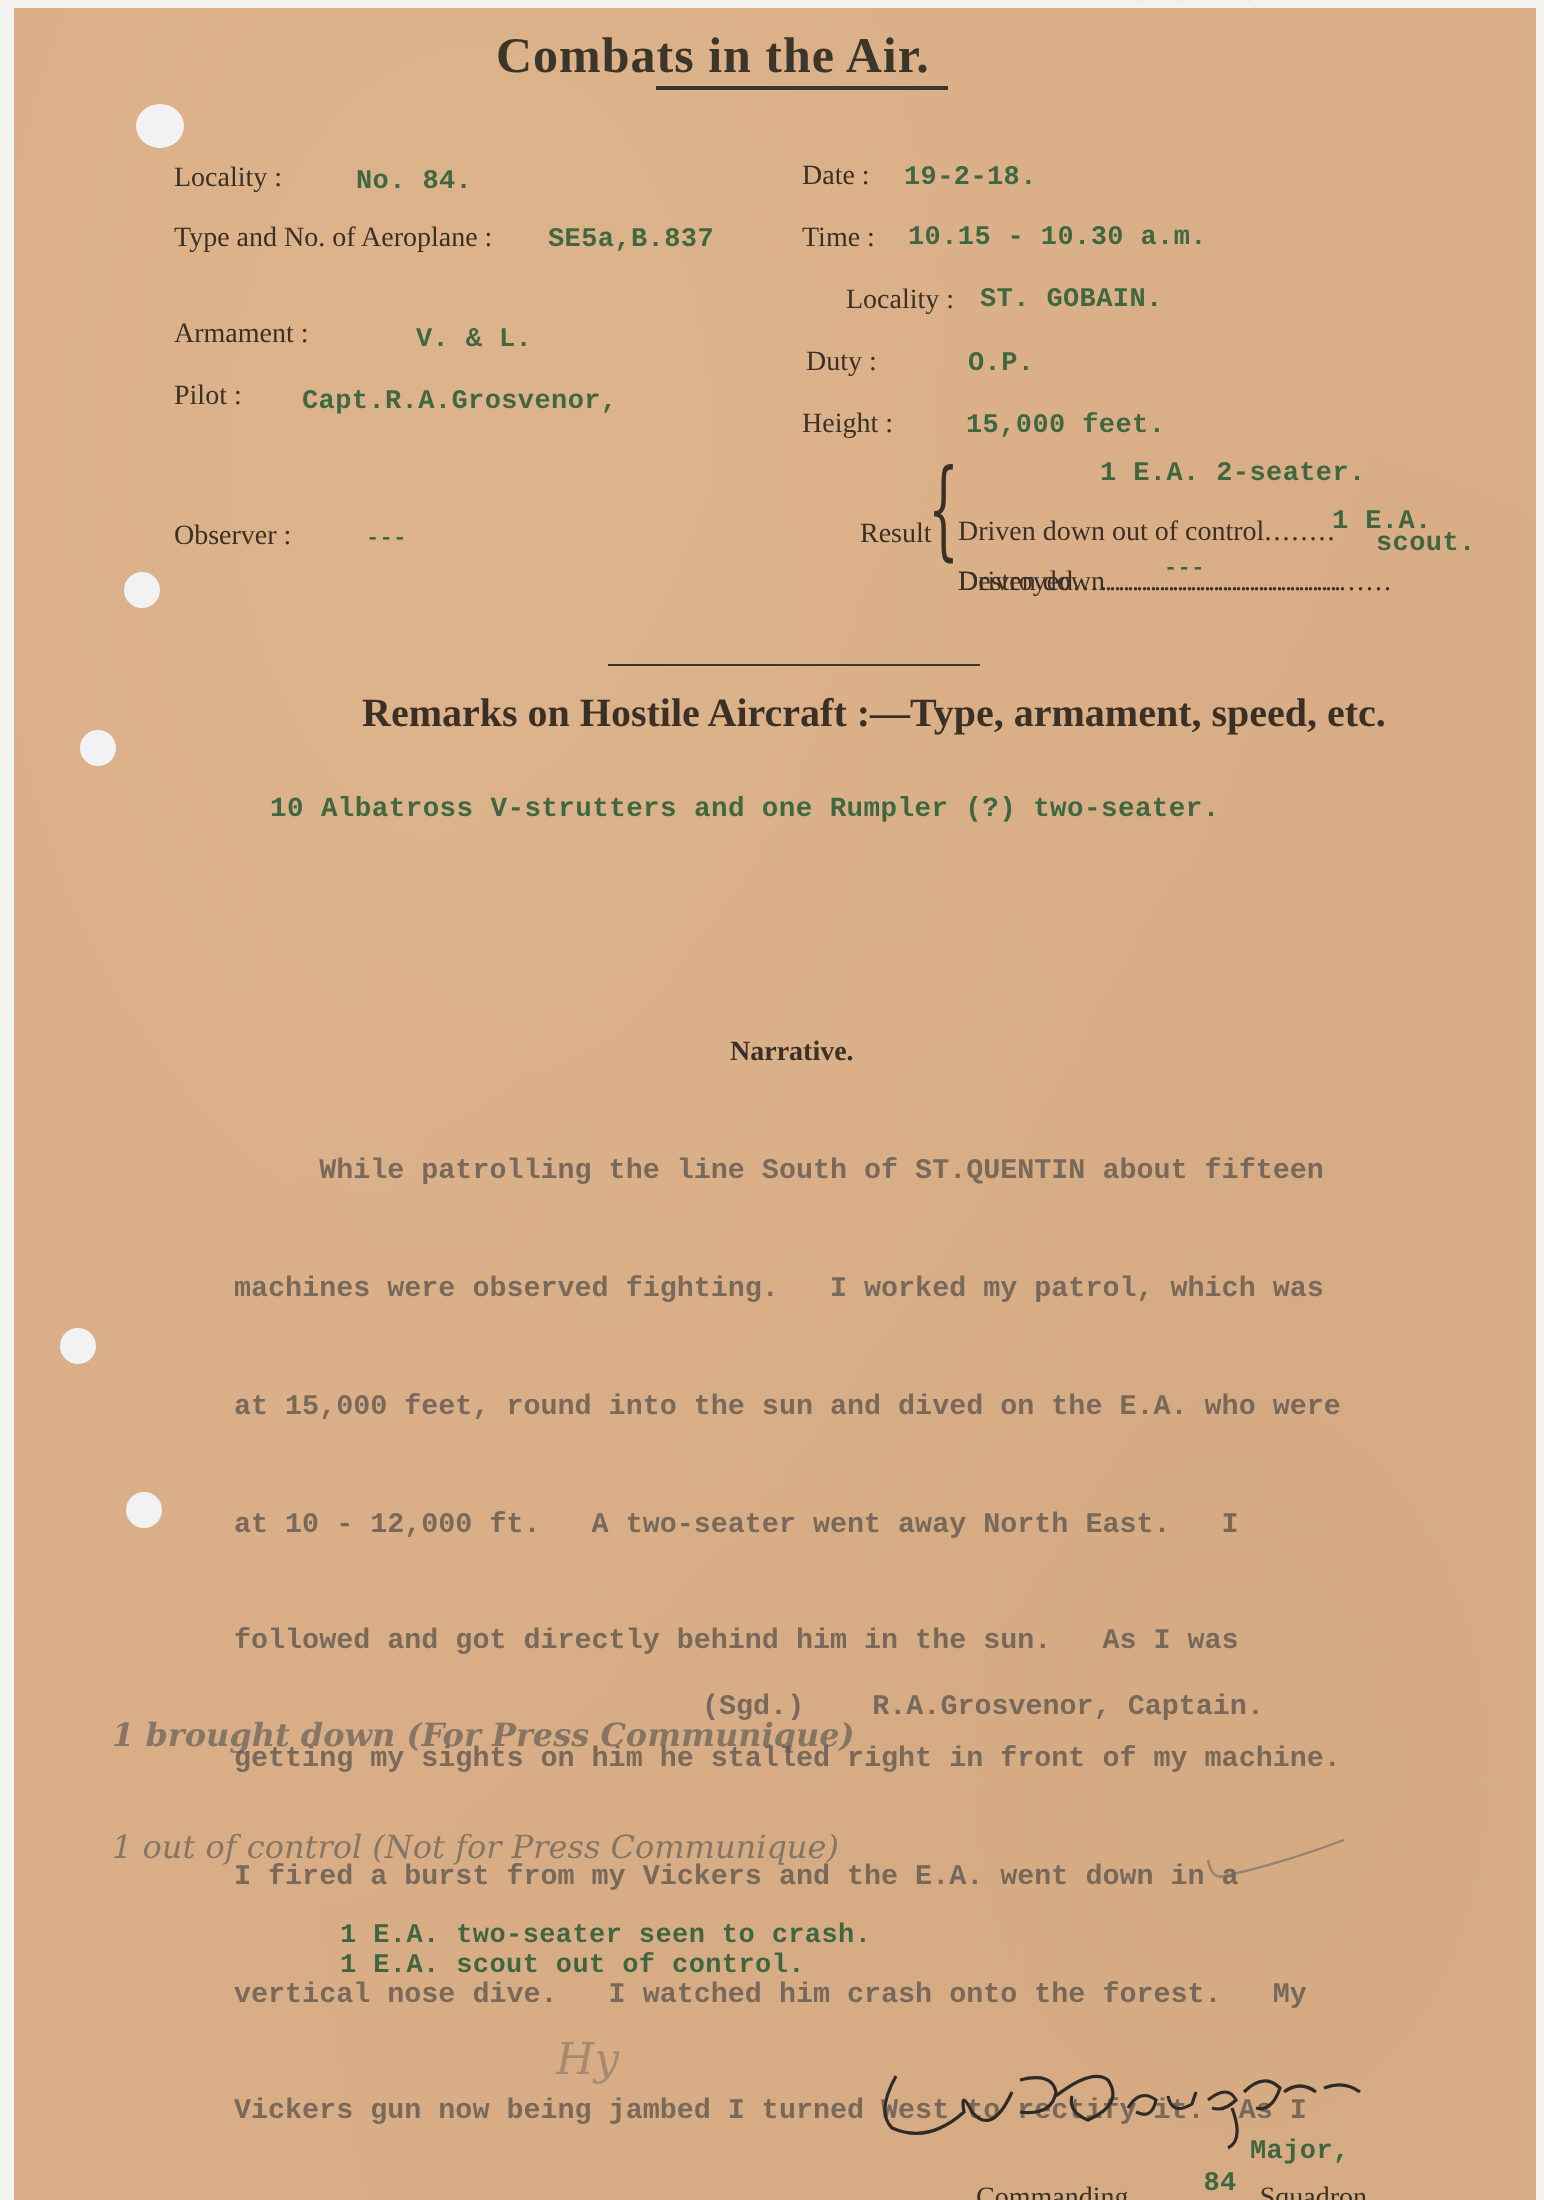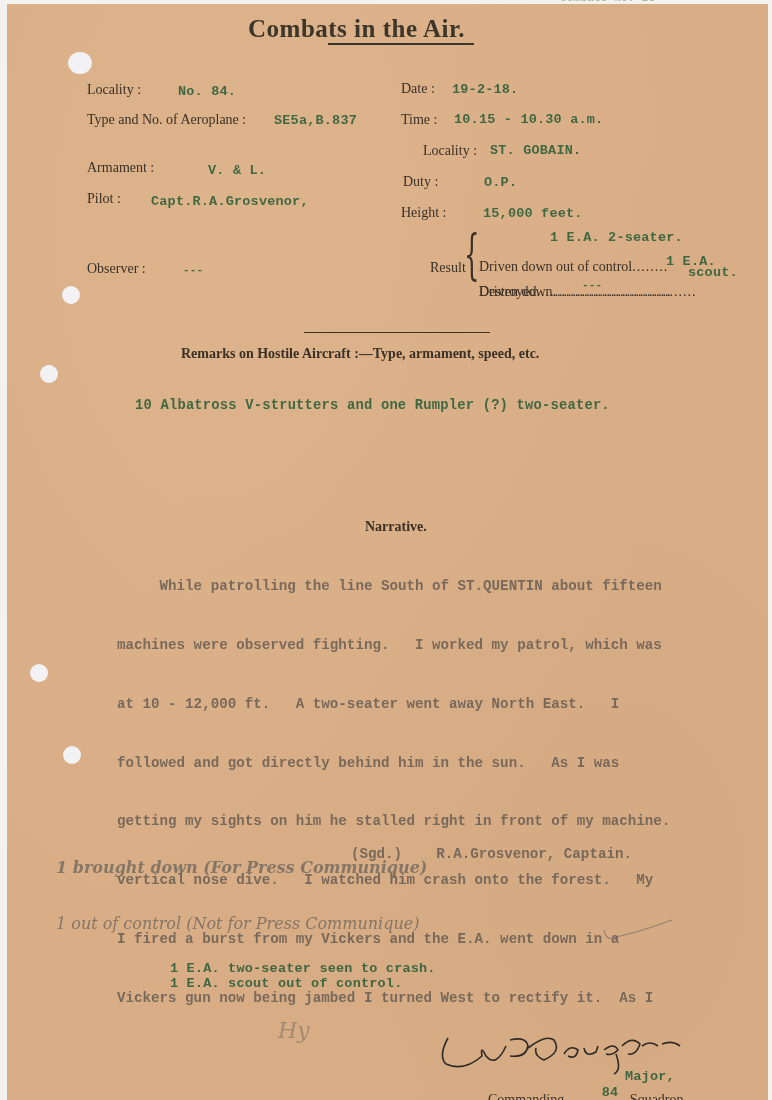--- a/index.html
+++ b/index.html
@@ -84,32 +84,33 @@
 </div>
 <div class="abs type" style="left:666px;top:254px;">1 E.A.</div>
 <div class="abs type" style="left:688px;top:265px;">scout.</div>
 
 <div class="abs print" style="left:479px;top:284px;">
   <span>Driven down</span><span class="dots">................................</span>
 </div>
 <div class="abs type" style="left:582px;top:279px;font-size:11px;">---</div>
 
 <div class="rule" style="left:304px;top:332px;width:186px;height:1.2px;"></div>
-<div class="abs print bold-print" style="left:181px;top:346px;font-size:14px;">Remarks on Hostile Aircraft :—Type, armament, speed, etc.</div>
+<div class="abs print bold-print" style="left:181px;top:346px;font-size:20px;">Remarks on Hostile Aircraft :—Type, armament, speed, etc.</div>
 <div class="abs type" style="left:135px;top:398px;font-size:13.8px;">10 Albatross V-strutters and one Rumpler (?) two-seater.</div>
 
 <div class="abs print bold-print" style="left:365px;top:519px;font-size:14px;">Narrative.</div>
 <div class="abs narr" style="left:117px;top:538px;">
   <div>     While patrolling the line South of ST.QUENTIN about fifteen</div>
   <div>machines were observed fighting.   I worked my patrol, which was</div>
+  <div>at 15,000 feet, round into the sun and dived on the E.A. who were</div>
   <div>at 10 - 12,000 ft.   A two-seater went away North East.   I</div>
   <div>followed and got directly behind him in the sun.   As I was</div>
   <div>getting my sights on him he stalled right in front of my machine.</div>
+  <div>I fired a burst from my Vickers and the E.A. went down in a</div>
   <div>vertical nose dive.   I watched him crash onto the forest.   My</div>
-  <div>I fired a burst from my Vickers and the E.A. went down in a</div>
   <div>Vickers gun now being jambed I turned West to rectify it.  As I</div>
   
   
   
   
   
   
   
   
   

